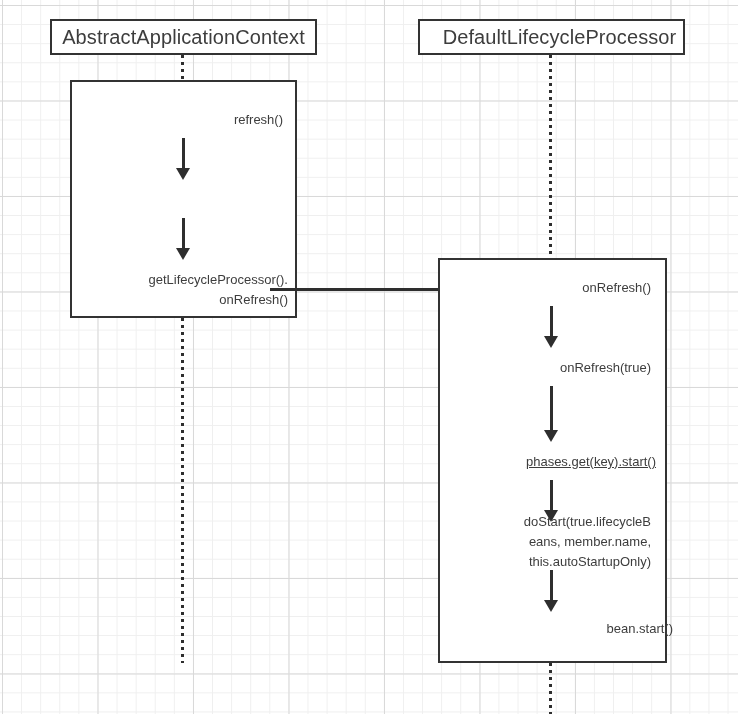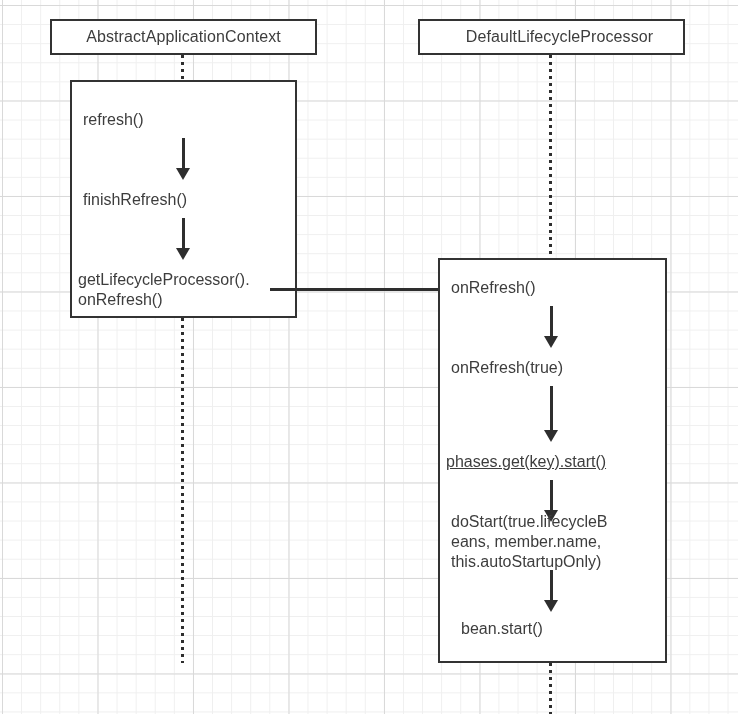--- a/index.html
+++ b/index.html
@@ -49,39 +49,39 @@
   .participant {
     position: absolute;
     box-sizing: border-box;
     background: #ffffff;
     border: 2px solid #333333;
     display: flex;
     align-items: center;
     justify-content: center;
   }
   .participant-label {
-    font-size: 16px;
+    font-size: 20px;
     color: #3d3d3d;
     letter-spacing: 0.1px;
     white-space: nowrap;
   }
 
   
   .activation {
     position: absolute;
     box-sizing: border-box;
     background: #ffffff;
     border: 2px solid #333333;
   }
 
   
   .step {
     position: absolute;
-    text-align: left;
-    font-size: 16px;
+    text-align: right;
+    font-size: 13px;
     line-height: 20px;
     color: #3d3d3d;
     white-space: pre-line;
   }
 
   
   .vflow {
     position: absolute;
     width: 14px;
   }
@@ -144,21 +144,20 @@
 
   <div class="activation" style="left:70px; top:80px; width:227px; height:238px;"></div>
 
   <div class="step" style="left:83px; top:110px; width:200px;">refresh()</div>
 
   <div class="vflow" style="left:176px; top:138px; height:42px;">
     <div class="shaft" style="height:32px;"></div>
     <div class="head" style="top:30px;"></div>
   </div>
 
-  <div class="step" style="left:83px; top:190px; width:200px;">finishRefresh()</div>
 
   <div class="vflow" style="left:176px; top:218px; height:42px;">
     <div class="shaft" style="height:32px;"></div>
     <div class="head" style="top:30px;"></div>
   </div>
 
   <div class="step" style="left:78px; top:270px; width:210px;">getLifecycleProcessor().
 onRefresh()</div>
 
   <div class="hflow" style="left:270px; top:282px; width:208px;">
@@ -191,15 +190,15 @@
 
   <div class="step" style="left:451px; top:512px; width:200px;">doStart(true.lifecycleB
 eans, member.name,
 this.autoStartupOnly)</div>
 
   <div class="vflow" style="left:544px; top:570px; height:42px;">
     <div class="shaft" style="height:32px;"></div>
     <div class="head" style="top:30px;"></div>
   </div>
 
-  <div class="step" style="left:461px; top:619px; width:200px;">bean.start()</div>
+  <div class="step" style="left:473px; top:619px; width:200px;">bean.start()</div>
 
 </div>
 
 </body></html>

